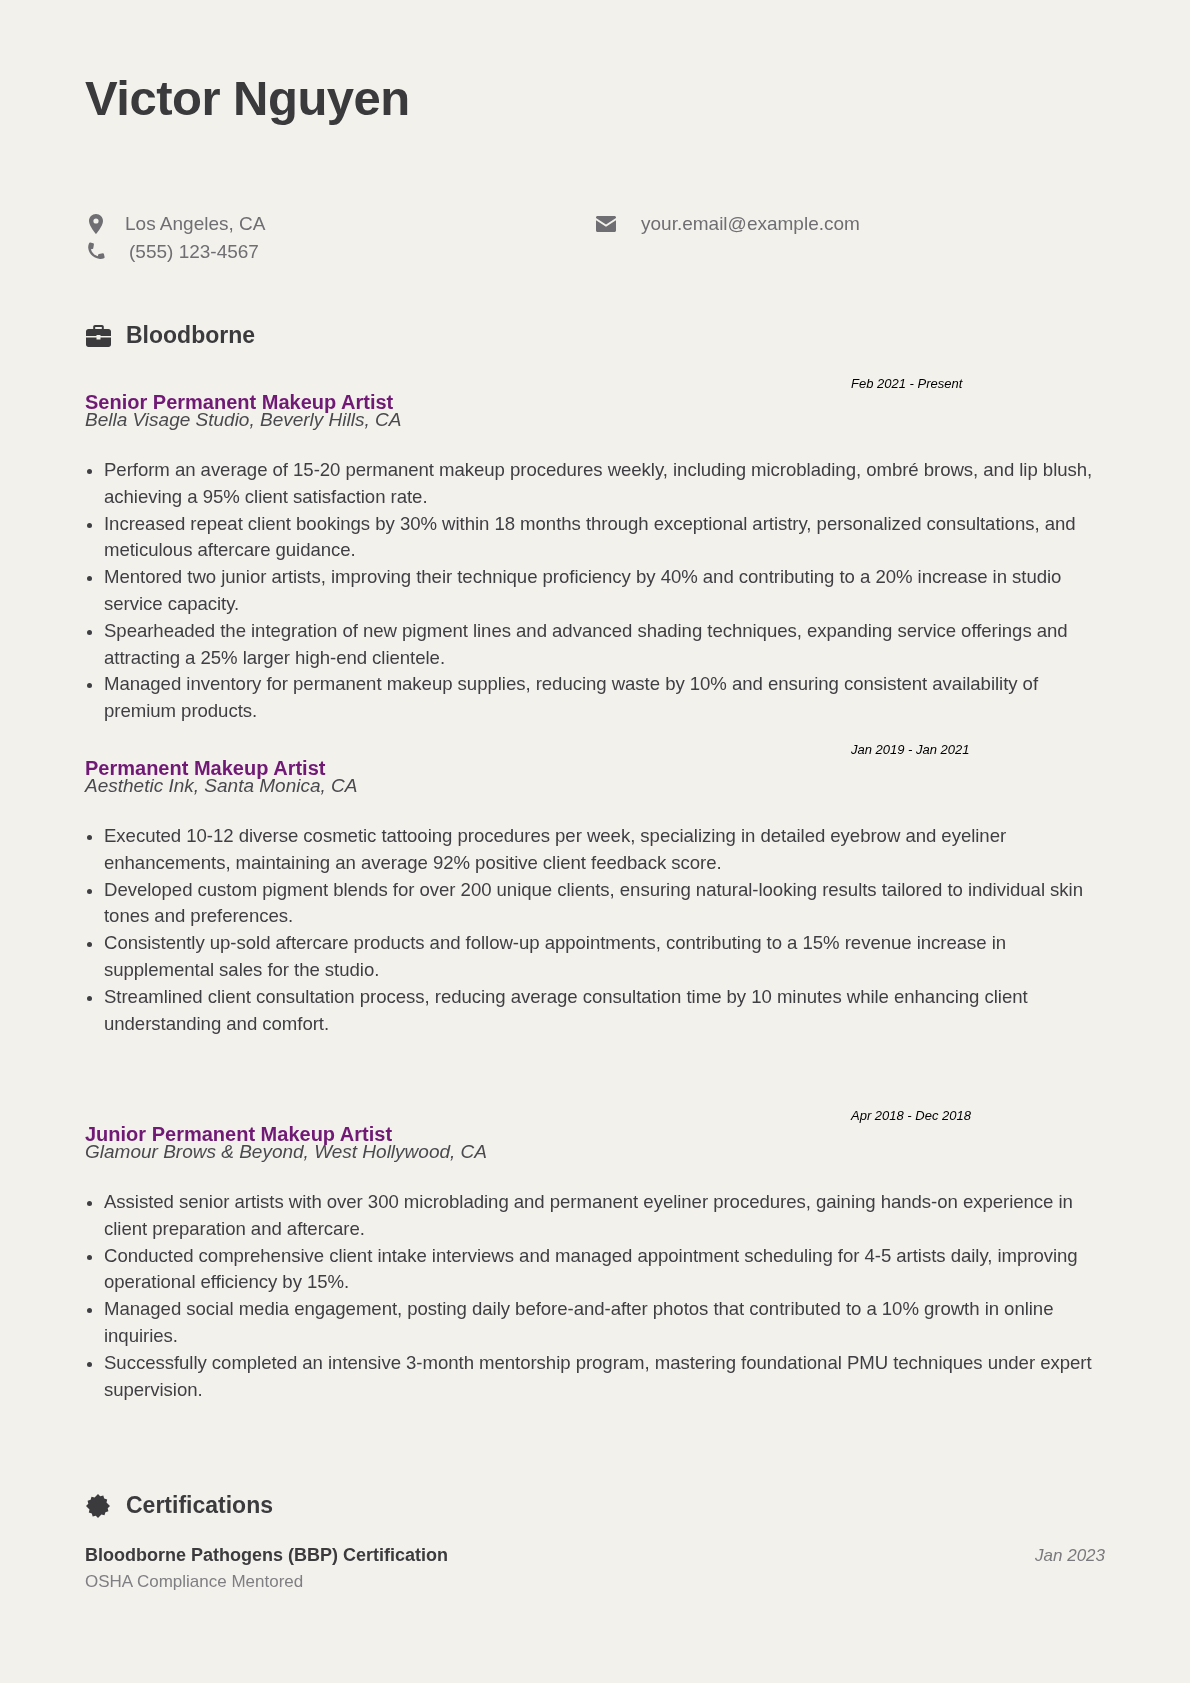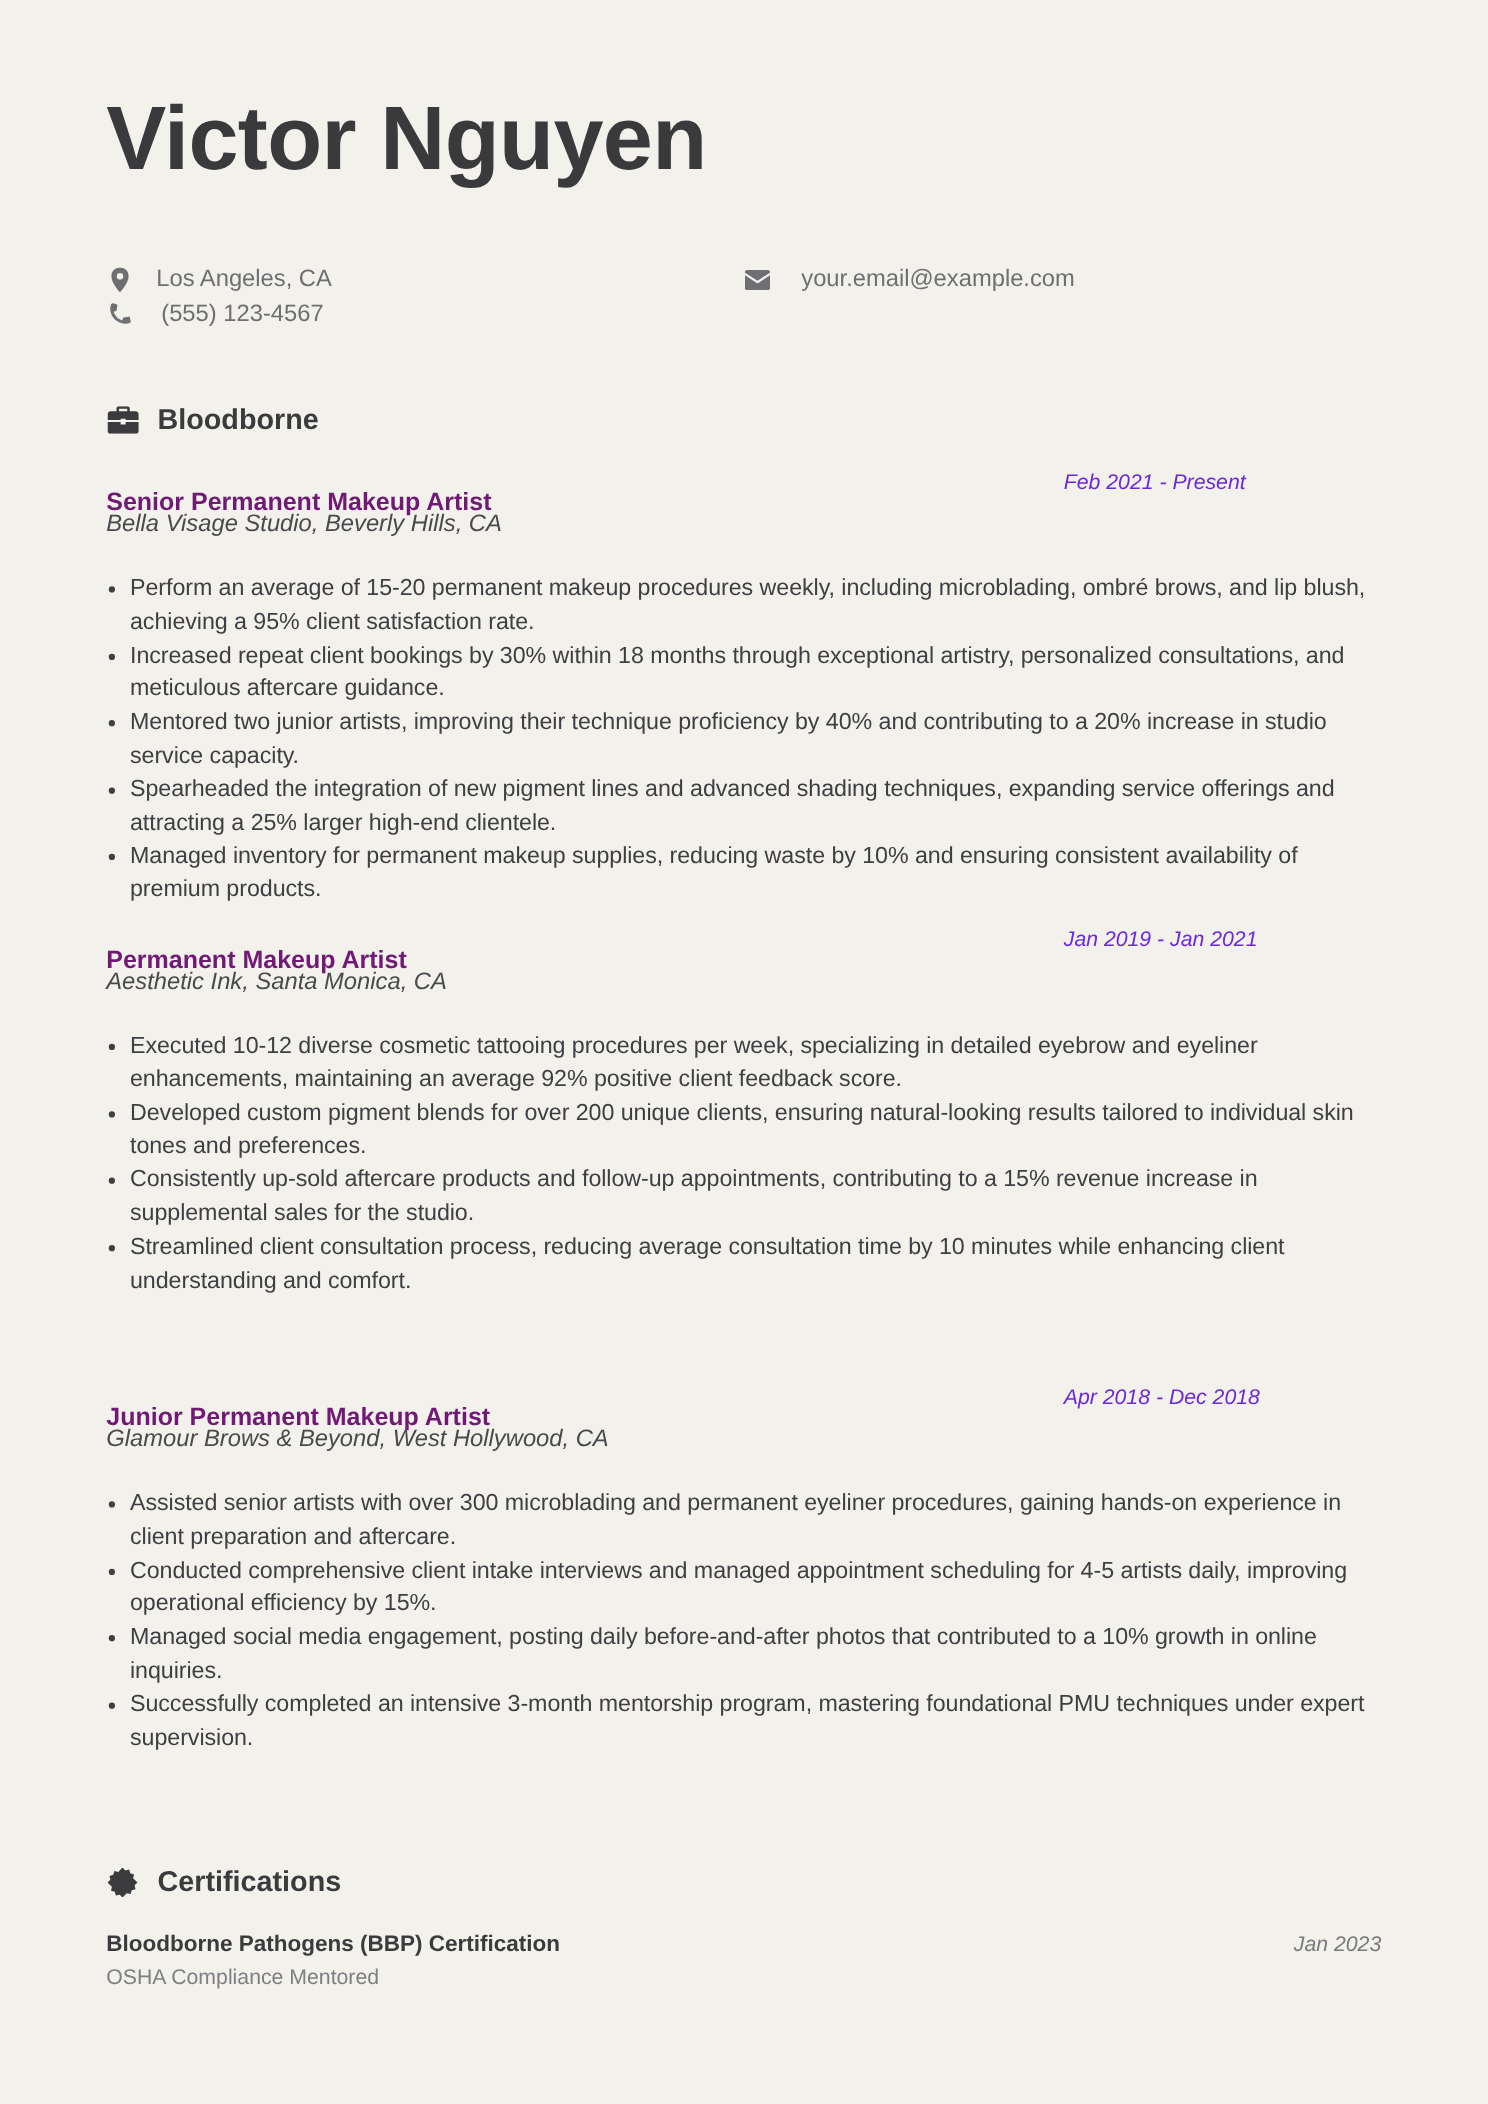--- a/index.html
+++ b/index.html
@@ -17,21 +17,21 @@
   .page {
     position: absolute;
     left: 85px;
     top: 0;
     width: 1020px;
   }
   .name {
     position: absolute;
     top: 70px;
     left: 0;
-    font-size: 72px;
+    font-size: 49px;
     font-weight: bold;
     color: #3a393c;
     letter-spacing: -0.5px;
     line-height: 1.15;
   }
   .contact {
     position: absolute;
     top: 210px;
     left: 0;
     width: 1020px;
@@ -83,23 +83,23 @@
     top: 16px;
     font-size: 20px;
     font-weight: bold;
     color: #701a75;
     white-space: nowrap;
   }
   .job-dates {
     position: absolute;
     left: 766px;
     top: 1px;
-    font-size: 17px;
+    font-size: 13px;
     font-style: italic;
-    color: #6d28d9;
+    color: #000000;
     white-space: nowrap;
   }
   .job-company {
     position: absolute;
     left: 0;
     top: 34px;
     font-size: 19px;
     font-style: italic;
     color: #4a494d;
     white-space: nowrap;

